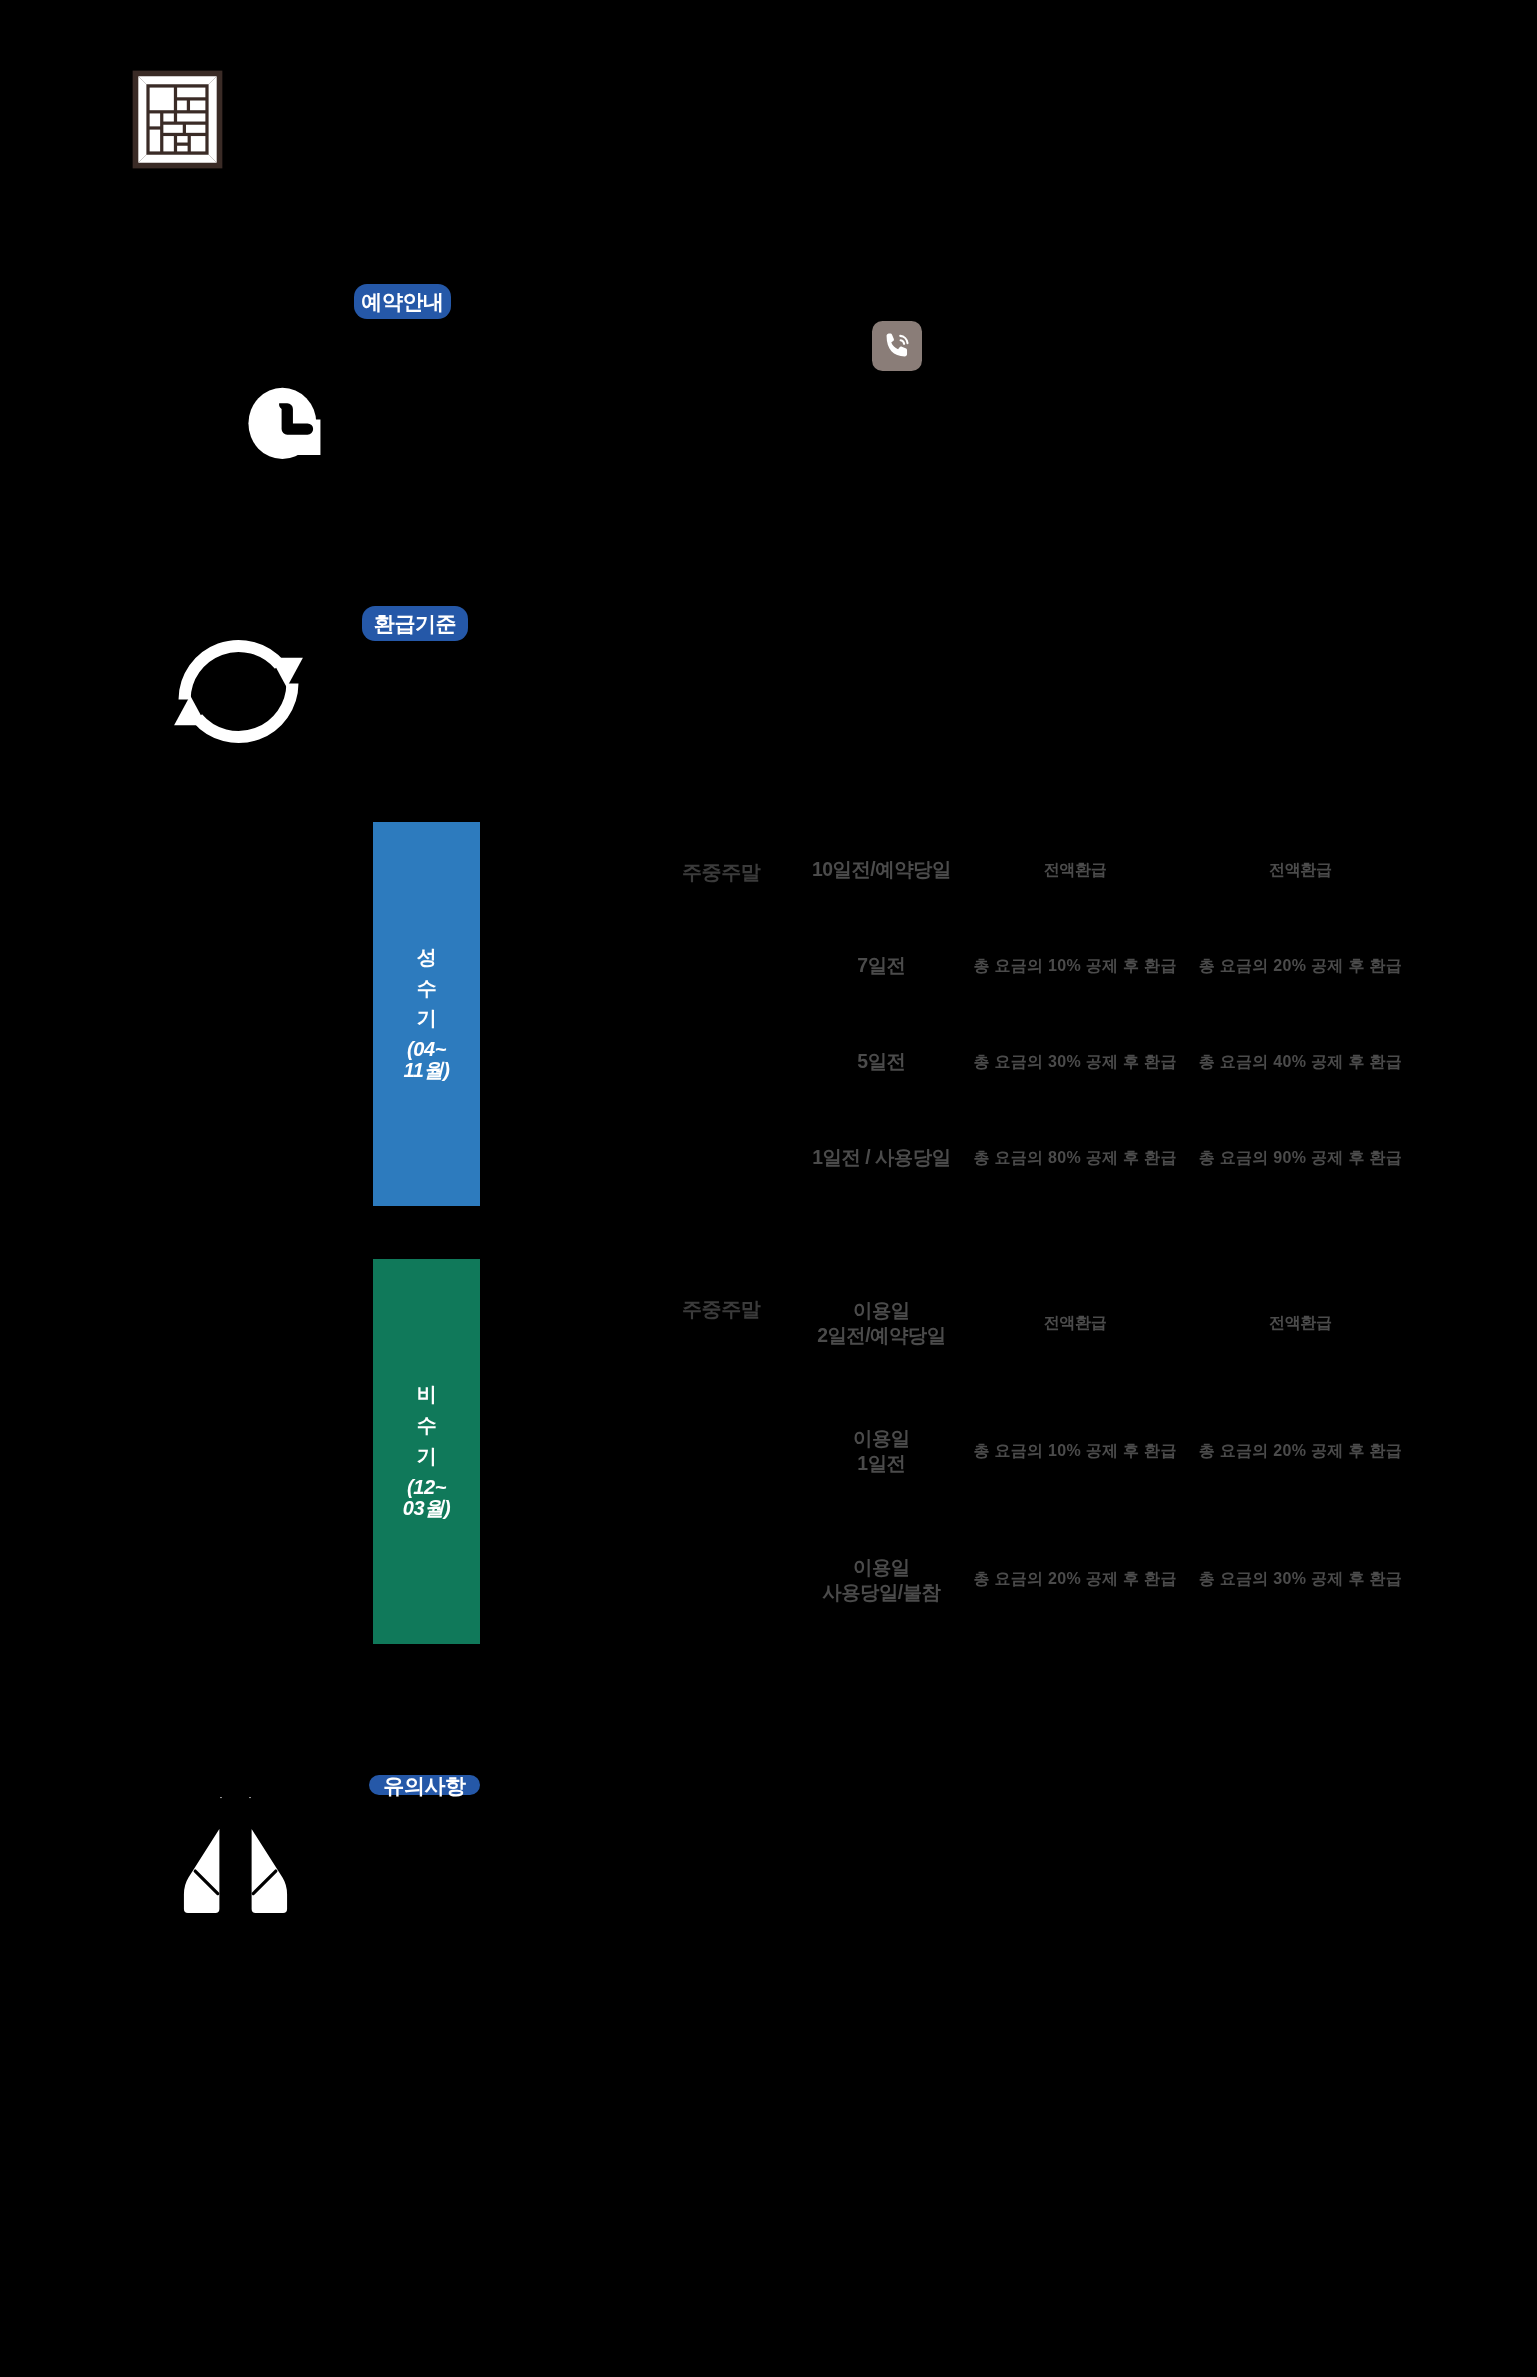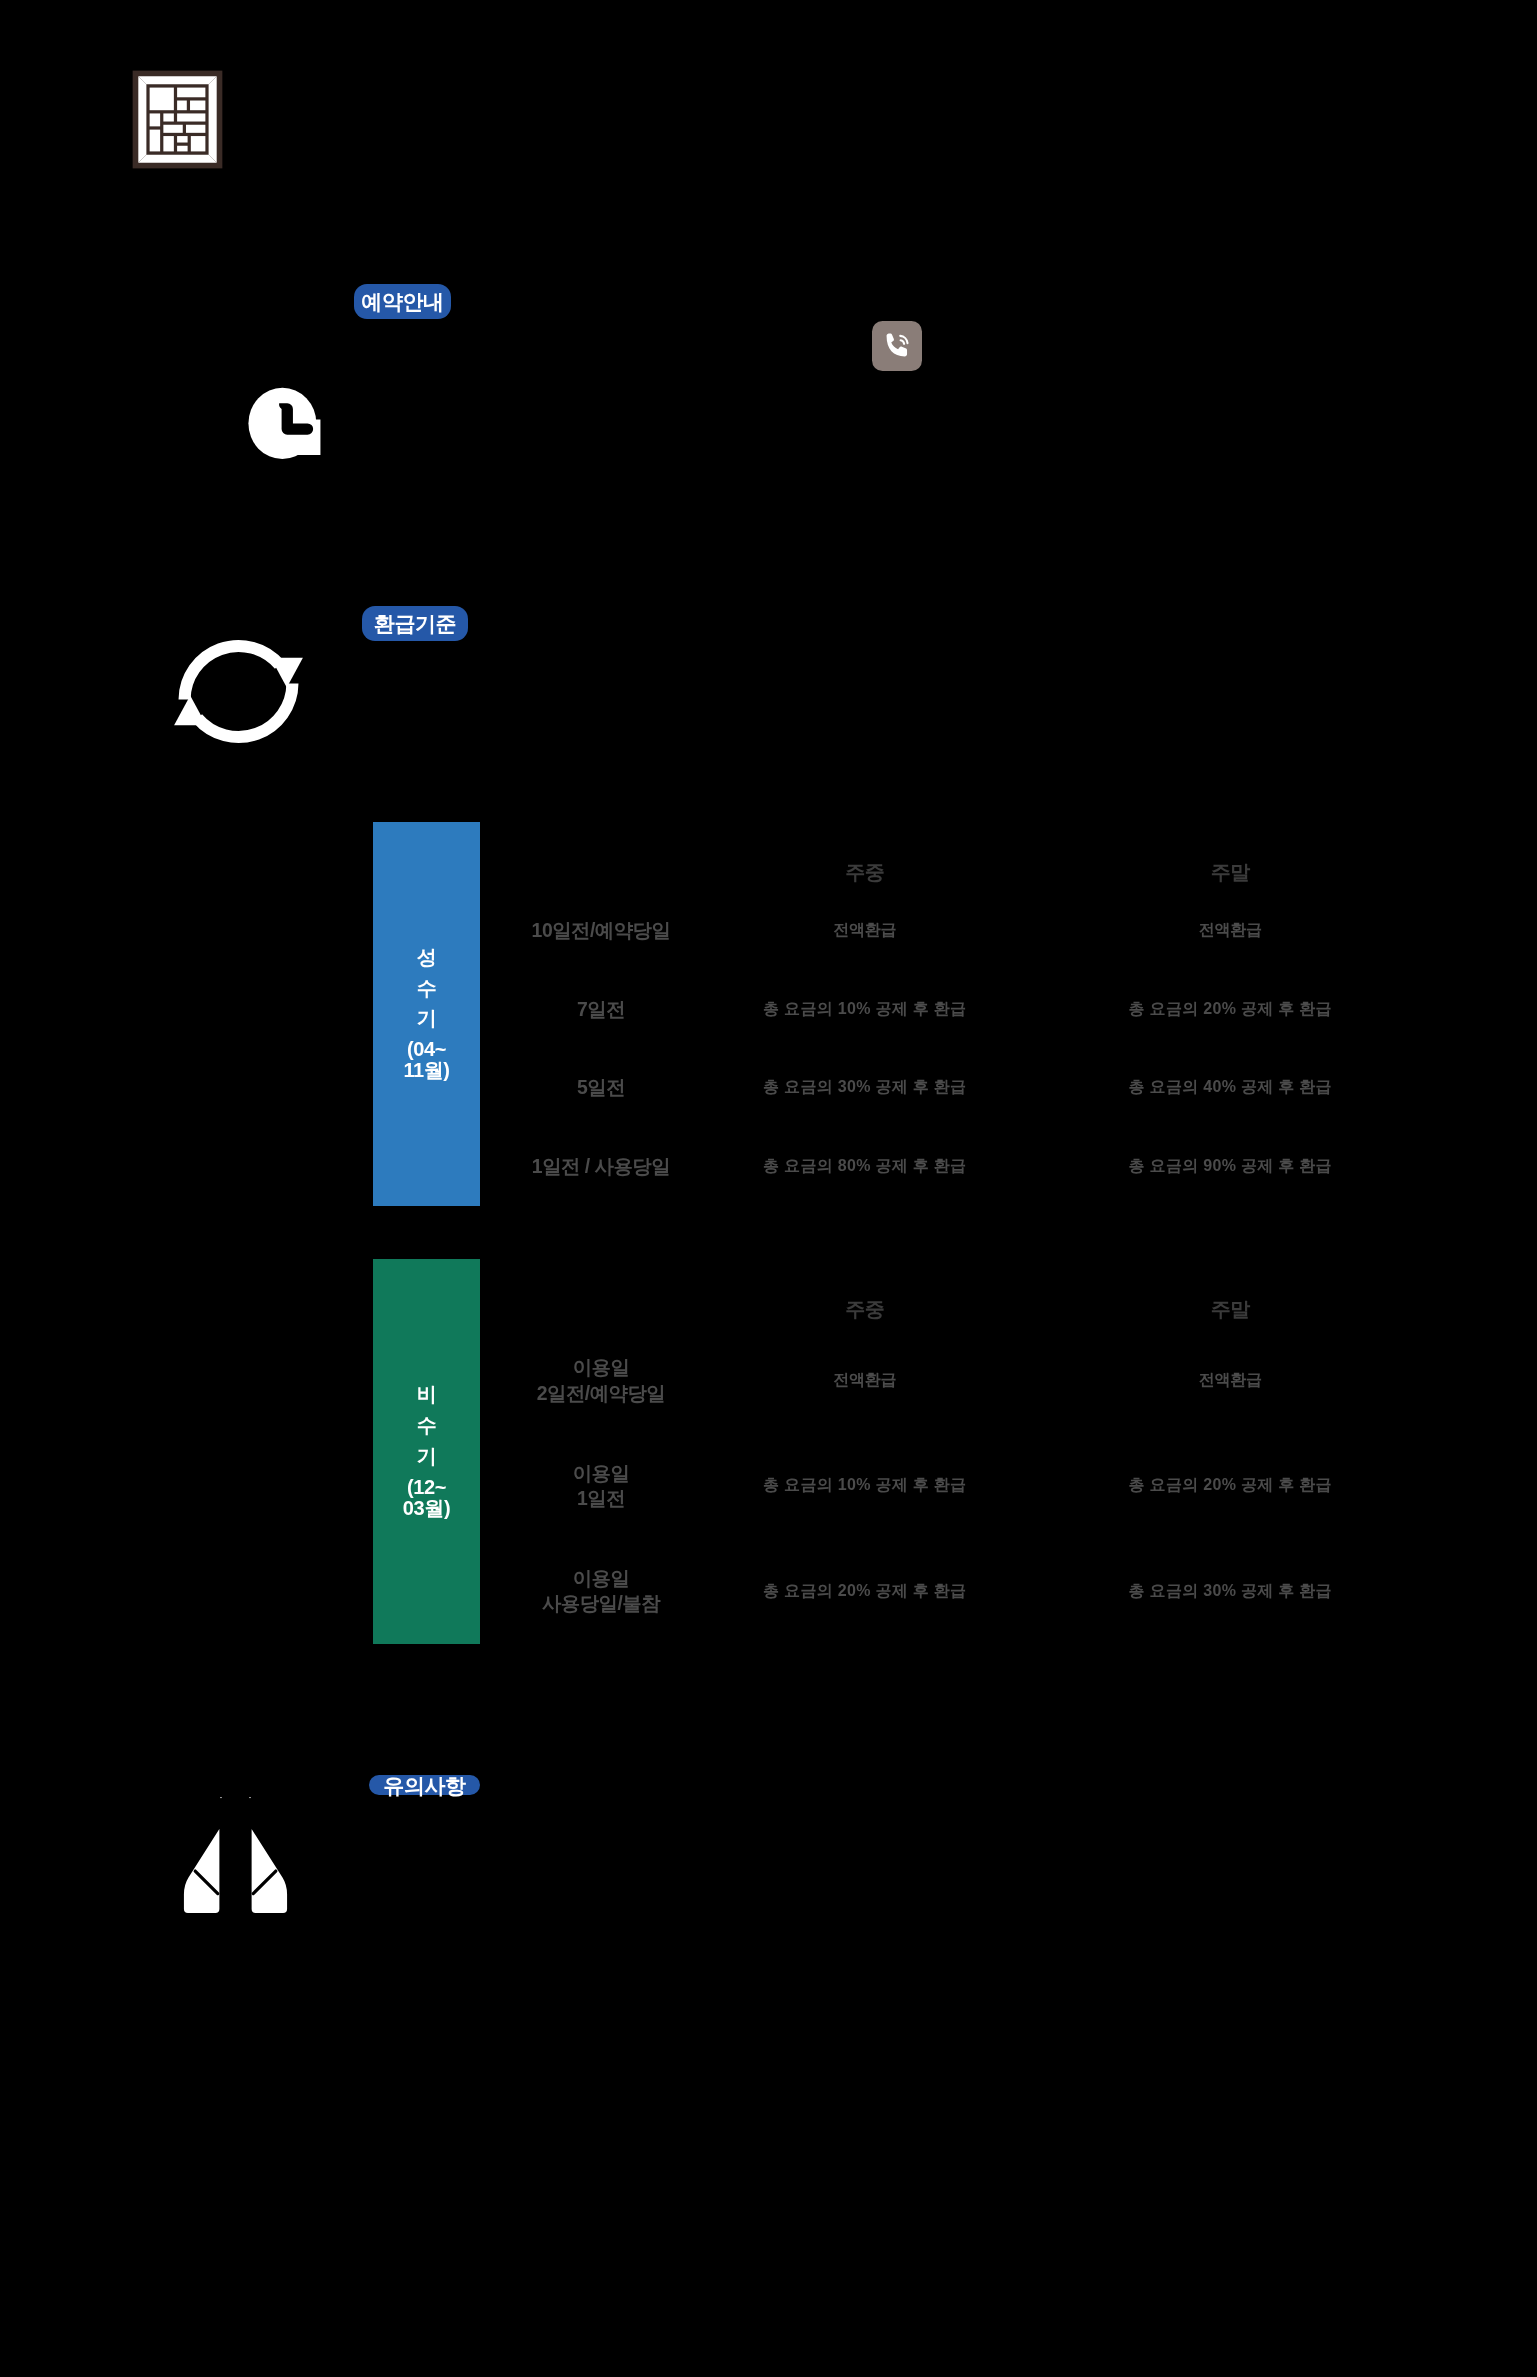--- a/index.html
+++ b/index.html
@@ -120,29 +120,29 @@
     gap: 9.7px;
     color: #ffffff;
     font-weight: 700;
     font-size: 20px;
     line-height: 1.05;
     letter-spacing: -0.4px;
     box-sizing: border-box;
     padding: 8px 3.2px;
   }
   .season-strip .season-char { display: block; }
-  .season-strip .season-range { display: block; text-align: center; }
+  .season-strip .season-range { display: block; text-align: center; font-style: italic; }
   .season-strip .season-range span { display: block; }
   #strip-peak    { background: #2d7bbe; }
   #strip-offpeak { background: #10795a; }
 
   .table-body {
     flex: 1 1 auto;
     display: flex;
-    flex-direction: column;
+    flex-direction: row;
     position: relative;
     box-sizing: border-box;
   }
 
   .table-head {
     display: flex;
     align-items: flex-end;
     height: 69px;
     padding-bottom: 4.8px;
     box-sizing: border-box;

